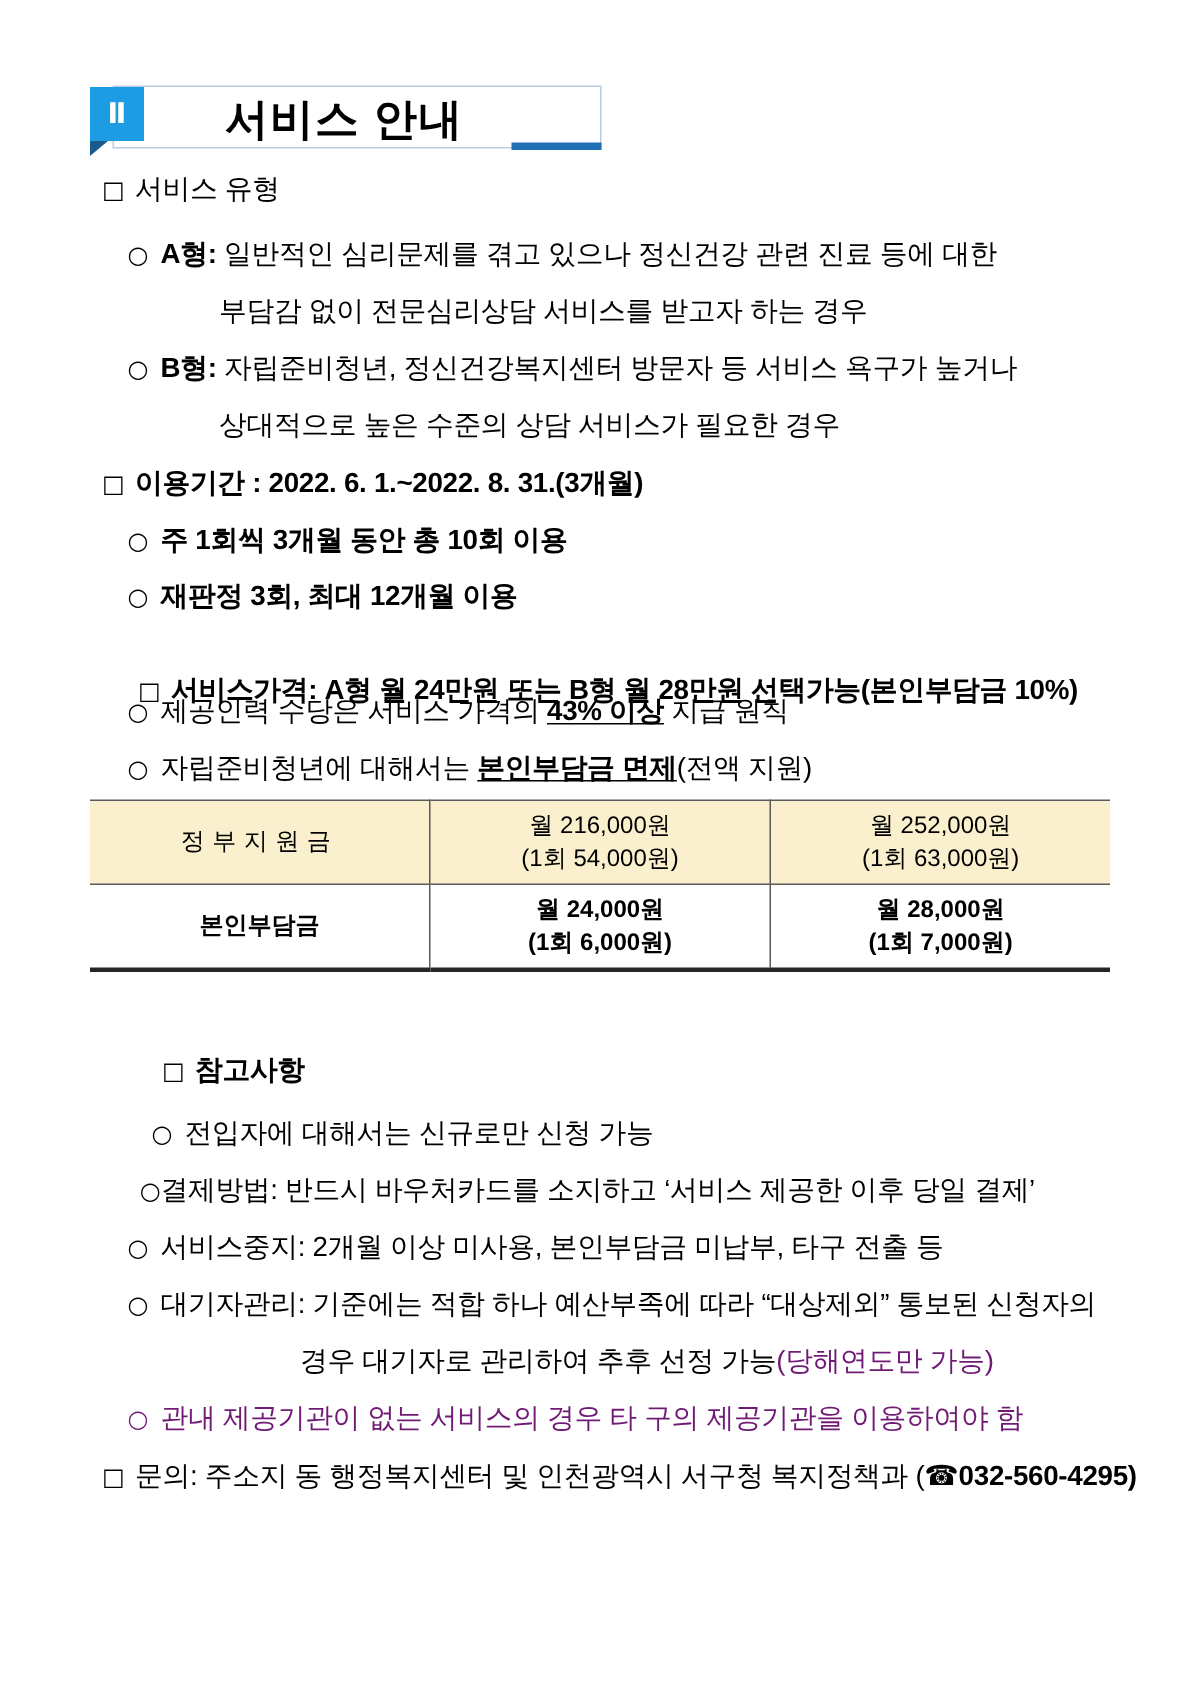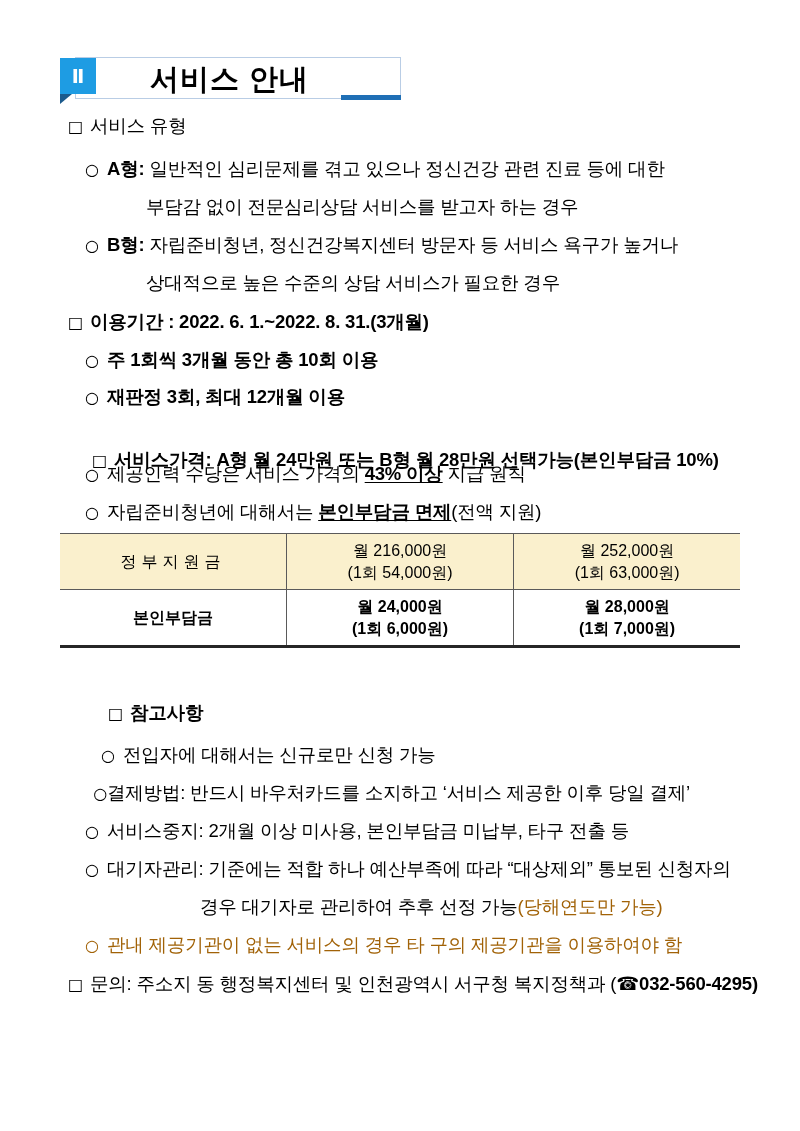--- a/index.html
+++ b/index.html
@@ -86,21 +86,21 @@
     letter-spacing: -0.2px;
   }
   .marker {
     display: inline-block;
     width: 22px;
     font-family: "DejaVu Sans", sans-serif;
     font-size: 16px;
   }
   .b { font-weight: bold; }
   .u { text-decoration: underline; text-underline-offset: 2px; }
-  .red { color: #a16207; }
+  .red { color: #701a75; }
   .tel-icon { font-family: "DejaVu Sans", sans-serif; }
 
   
   .price-table {
     position: absolute;
     left: 60px;
     top: 533px;
     width: 680px;
     border-collapse: collapse;
     font-size: 16px;

